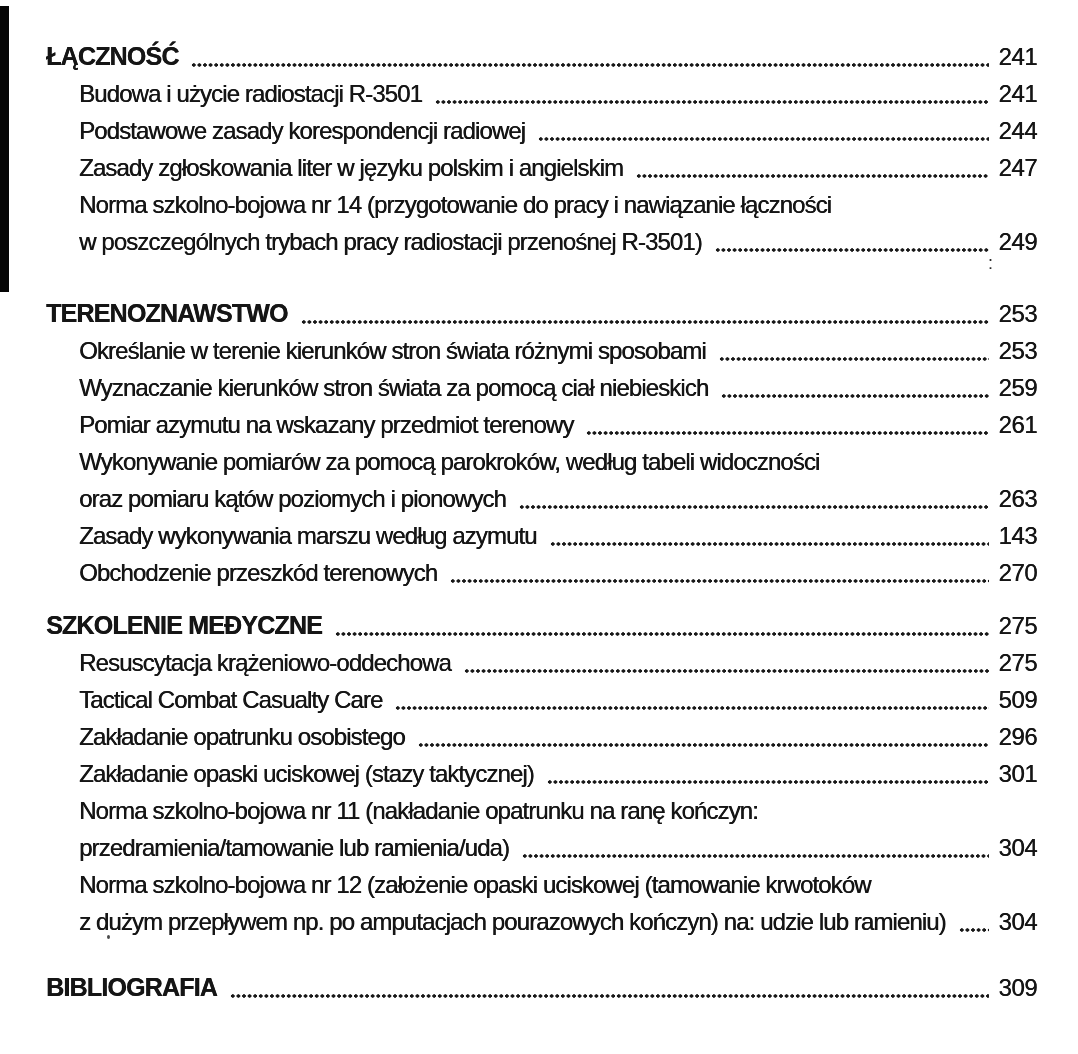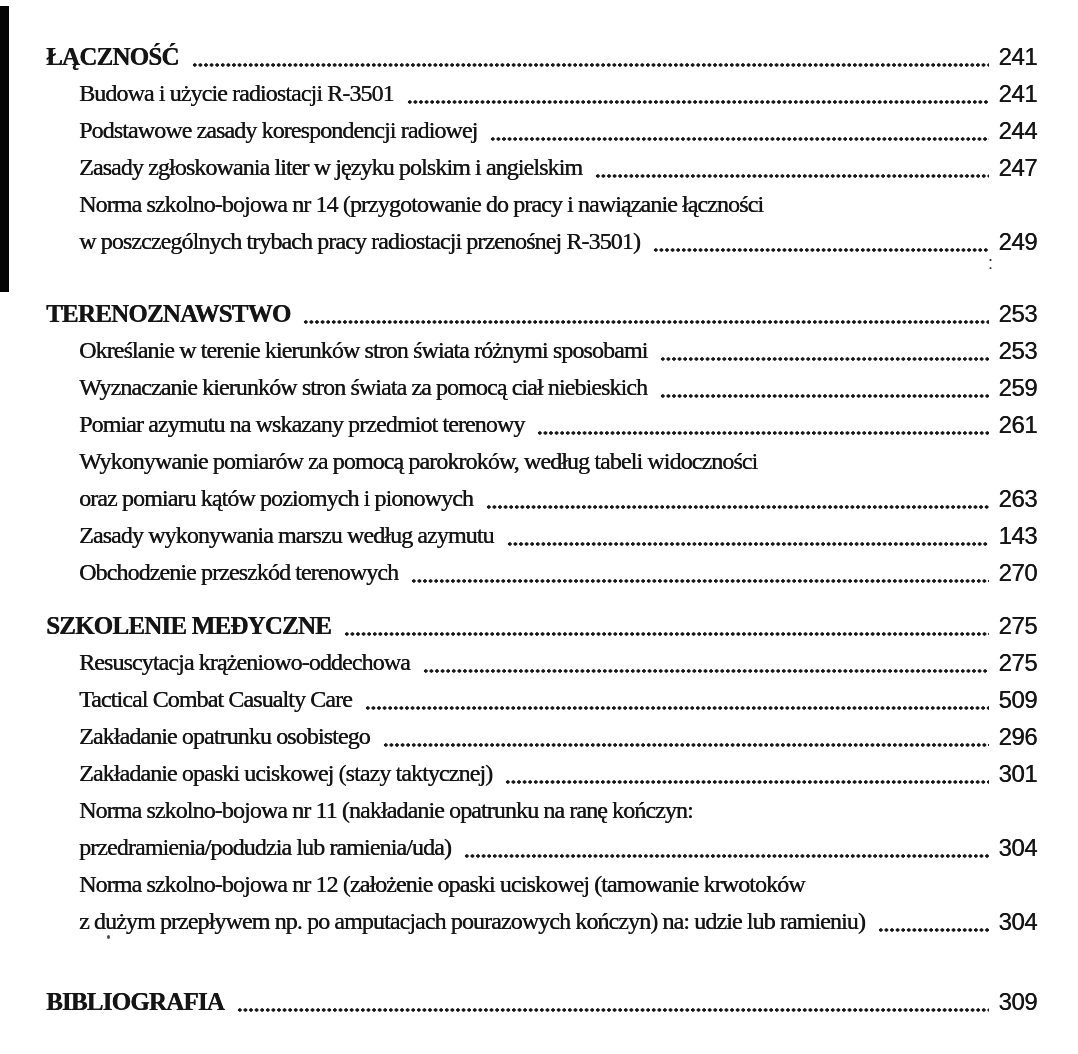--- a/index.html
+++ b/index.html
@@ -13,21 +13,20 @@
     padding:38px 41px 0 46px;
     overflow:hidden;
     text-shadow:0.4px 0 0 currentColor; 
   }
   .row { display:flex; height:37px; }
   .label {
     white-space:nowrap;
     line-height:37px;
     font-size:24px;
     letter-spacing:-0.9px;
-    font-family:Liberation Serif, serif;
   }
   .section-title .label {
     font-size:25px;
     font-weight:700;
     letter-spacing:-0.8px;
   }
   .entry { padding-left:33px; }
   .leader {
     flex:1 1 auto; min-width:0;
     margin:0 9px 0 13px;
@@ -39,21 +38,21 @@
   .pagenum {
     white-space:nowrap;
     line-height:37px;
     font-size:24px;
     letter-spacing:-0.5px;
   }
   
   .sec-0 { margin-top:0; }
   .sec-1 { margin-top:35px; }
   .sec-2 { margin-top:16px; }
-  .sec-3 { margin-top:43px; }
+  .sec-3 { margin-top:29px; }
   
   .scan-bar { position:absolute; left:0; top:6px; width:9px; height:286px; background:#050505; }
   .colon-mark { position:absolute; left:988px; top:252px; font-size:18px; line-height:22px; color:#2c2c2c; text-shadow:none; }
   .speck { position:absolute; left:107px; top:935px; width:3px; height:4px; background:#4a4a4a; border-radius:50%; }
 </style>
 </head>
 <body>
 
 <div class="page">
   <div class="scan-bar"></div>
@@ -153,21 +152,21 @@
         </div>
         <div class="row entry">
           <span class="label">Zakładanie opaski uciskowej (stazy taktycznej)</span>
           <div class="leader"></div>
           <span class="pagenum">301</span>
         </div>
         <div class="row entry">
           <span class="label">Norma szkolno-bojowa nr 11 (nakładanie opatrunku na ranę kończyn:</span>
         </div>
         <div class="row entry">
-          <span class="label">przedramienia/podudzia lub ramienia/uda)</span>
+          <span class="label">przedramienia/tamowanie lub ramienia/uda)</span>
           <div class="leader"></div>
           <span class="pagenum">304</span>
         </div>
         <div class="row entry">
           <span class="label">Norma szkolno-bojowa nr 12 (założenie opaski uciskowej (tamowanie krwotoków</span>
         </div>
         <div class="row entry">
           <span class="label">z dużym przepływem np. po amputacjach pourazowych kończyn) na: udzie lub ramieniu)</span>
           <div class="leader"></div>
           <span class="pagenum">304</span>

